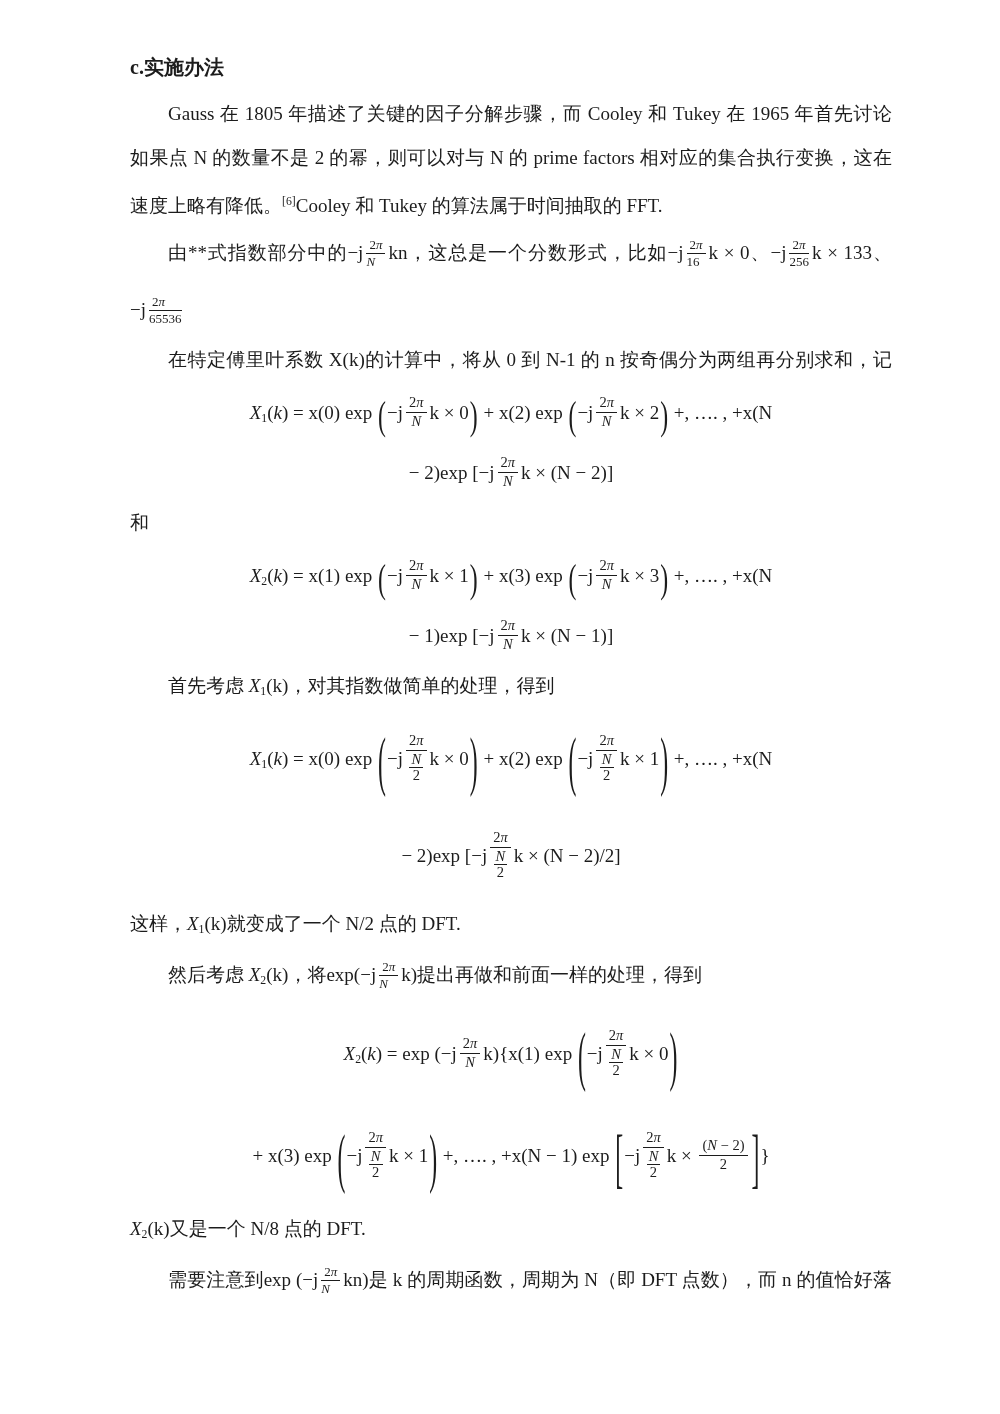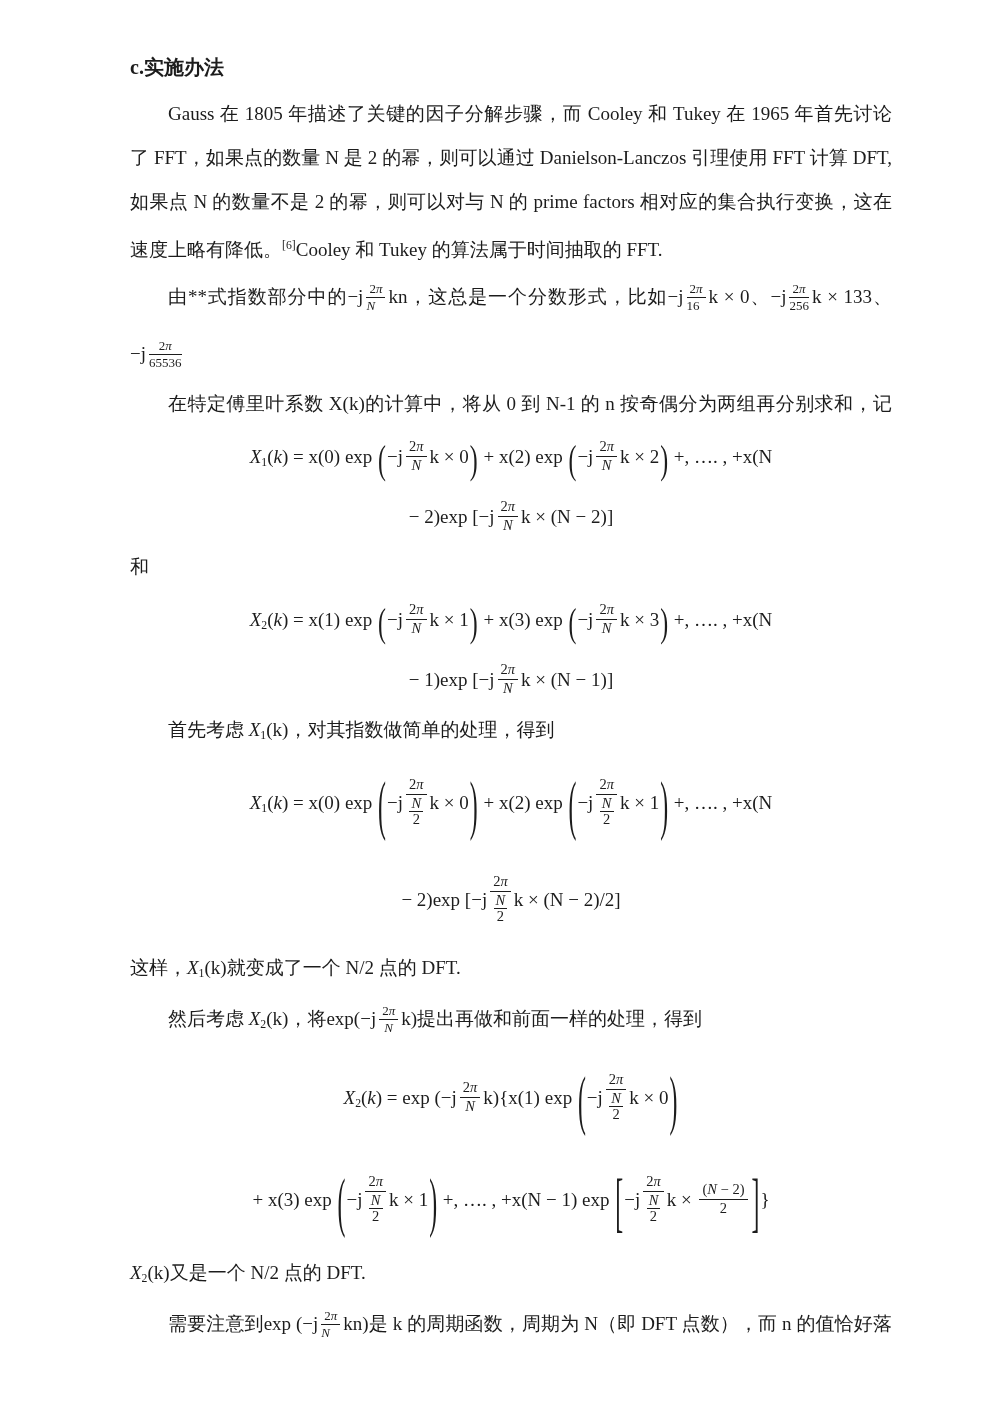--- a/index.html
+++ b/index.html
@@ -20,39 +20,38 @@
   .cl{height:57px;line-height:57px;text-align:center;}
   .ct{height:102px;line-height:102px;text-align:center;}
   .ct2{height:92px;line-height:92px;text-align:center;}
   .ind{padding-left:38px;}
   .j{text-align:justify;text-align-last:justify;}
   .t{white-space:pre-wrap;}
   .it{font-style:italic;}
   .sb{font-size:0.62em;vertical-align:-0.25em;}
   .sp{font-size:0.62em;vertical-align:super;}
   .frac{
-    display:inline-block;vertical-align:middle;text-align:center;
+    display:inline-block;vertical-align:middle;
     line-height:1.08;margin:0 3px;position:relative;top:-2px;
   }
   .c .frac,.cl .frac,.ct .frac,.ct2 .frac{font-size:14.5px;}
   .p .frac,.pf .frac{font-size:13px;top:-1px;}
   .fn{display:block;border-bottom:1.3px solid currentColor;padding:0 3px 1px;}
   .fd{display:block;padding-top:1px;}
   .nfn{display:block;border-bottom:1.1px solid currentColor;padding:0 2px;margin:0 auto;width:-moz-fit-content;width:fit-content;}
   .nfd{display:block;}
   .st{display:inline-block;vertical-align:middle;font-size:1.25em;margin:0 1px;font-weight:400;}
 </style>
 </head>
 <body>
 
 <div class="page">
   <div class="content" id="doc">
       <div class="line h"><span class="t">c.实施办法</span></div>
       <div class="line p ind j"><span class="t">Gauss 在 1805 年描述了关键的因子分解步骤，而 Cooley 和 Tukey 在 1965 年首先讨论</span></div>
-      <div class="line p j"><span class="t">了 FFT，如果点的数量 N 是 2 的幂，则可以通过 Danielson-Lanczos 引理使用 FFT 计算 DFT,</span></div>
       <div class="line p j"><span class="t">如果点 N 的数量不是 2 的幂，则可以对与 N 的 prime factors 相对应的集合执行变换，这在</span></div>
       <div class="line p"><span class="t">速度上略有降低。</span><span class="sp">[6]</span><span class="t">Cooley 和 Tukey 的算法属于时间抽取的 FFT.</span></div>
       <div class="line pf ind j"><span class="t">由**式指数部分中的−j</span><span class="frac"><span class="fn">2<span class="it">π</span></span><span class="fd"><span class="it">N</span></span></span><span class="t">kn，这总是一个分数形式，比如−j</span><span class="frac"><span class="fn">2<span class="it">π</span></span><span class="fd">16</span></span><span class="t">k × 0、−j</span><span class="frac"><span class="fn">2<span class="it">π</span></span><span class="fd">256</span></span><span class="t">k × 133、</span></div>
       <div class="line pf"><span class="t">−j</span><span class="frac"><span class="fn">2<span class="it">π</span></span><span class="fd">65536</span></span></div>
       <div class="line p ind j"><span class="t">在特定傅里叶系数 X(k)的计算中，将从 0 到 N-1 的 n 按奇偶分为两组再分别求和，记</span></div>
       <div class="line c"><span class="it">X</span><span class="sb">1</span><span class="t">(</span><span class="it">k</span><span class="t">) = x(0) exp </span><span class="st" style="transform: scaleY(1.7);">(</span><span class="t">−j</span><span class="frac"><span class="fn">2<span class="it">π</span></span><span class="fd"><span class="it">N</span></span></span><span class="t">k × 0</span><span class="st" style="transform: scaleY(1.7);">)</span><span class="t"> + x(2) exp </span><span class="st" style="transform: scaleY(1.7);">(</span><span class="t">−j</span><span class="frac"><span class="fn">2<span class="it">π</span></span><span class="fd"><span class="it">N</span></span></span><span class="t">k × 2</span><span class="st" style="transform: scaleY(1.7);">)</span><span class="t"> +, …. , +x(N</span></div>
       <div class="line cl"><span class="t">− 2)exp [−j</span><span class="frac"><span class="fn">2<span class="it">π</span></span><span class="fd"><span class="it">N</span></span></span><span class="t">k × (N − 2)]</span></div>
       <div class="line p"><span class="t">和</span></div>
       <div class="line c"><span class="it">X</span><span class="sb">2</span><span class="t">(</span><span class="it">k</span><span class="t">) = x(1) exp </span><span class="st" style="transform: scaleY(1.7);">(</span><span class="t">−j</span><span class="frac"><span class="fn">2<span class="it">π</span></span><span class="fd"><span class="it">N</span></span></span><span class="t">k × 1</span><span class="st" style="transform: scaleY(1.7);">)</span><span class="t"> + x(3) exp </span><span class="st" style="transform: scaleY(1.7);">(</span><span class="t">−j</span><span class="frac"><span class="fn">2<span class="it">π</span></span><span class="fd"><span class="it">N</span></span></span><span class="t">k × 3</span><span class="st" style="transform: scaleY(1.7);">)</span><span class="t"> +, …. , +x(N</span></div>
       <div class="line cl"><span class="t">− 1)exp [−j</span><span class="frac"><span class="fn">2<span class="it">π</span></span><span class="fd"><span class="it">N</span></span></span><span class="t">k × (N − 1)]</span></div>
@@ -74,16 +73,16 @@
             <span class="nfn"><span class="it">N</span></span>
             <span class="nfd">2</span>
           </span></span><span class="t">k × 0</span><span class="st" style="transform: scaleY(2.8);">)</span></div>
       <div class="line ct"><span class="t">+ x(3) exp </span><span class="st" style="transform: scaleY(2.8);">(</span><span class="t">−j</span><span class="frac"><span class="fn">2<span class="it">π</span></span><span class="fd">
             <span class="nfn"><span class="it">N</span></span>
             <span class="nfd">2</span>
           </span></span><span class="t">k × 1</span><span class="st" style="transform: scaleY(2.8);">)</span><span class="t"> +, …. , +x(N − 1) exp </span><span class="st" style="transform: scaleY(2.8);">[</span><span class="t">−j</span><span class="frac"><span class="fn">2<span class="it">π</span></span><span class="fd">
             <span class="nfn"><span class="it">N</span></span>
             <span class="nfd">2</span>
           </span></span><span class="t">k × </span><span class="frac"><span class="fn">(<span class="it">N</span> − 2)</span><span class="fd">2</span></span><span class="st" style="transform: scaleY(2.8);">]</span><span class="t">}</span></div>
-      <div class="line p"><span class="it">X</span><span class="sb">2</span><span class="t">(k)又是一个 N/2 点的 DFT.</span></div>
+      <div class="line p"><span class="it">X</span><span class="sb">2</span><span class="t">(k)又是一个 N/8 点的 DFT.</span></div>
       <div class="line pf ind j"><span class="t">需要注意到exp (−j</span><span class="frac"><span class="fn">2<span class="it">π</span></span><span class="fd"><span class="it">N</span></span></span><span class="t">kn)是 k 的周期函数，周期为 N（即 DFT 点数），而 n 的值恰好落</span></div>
     </div>
 </div>
 
 </body></html>

